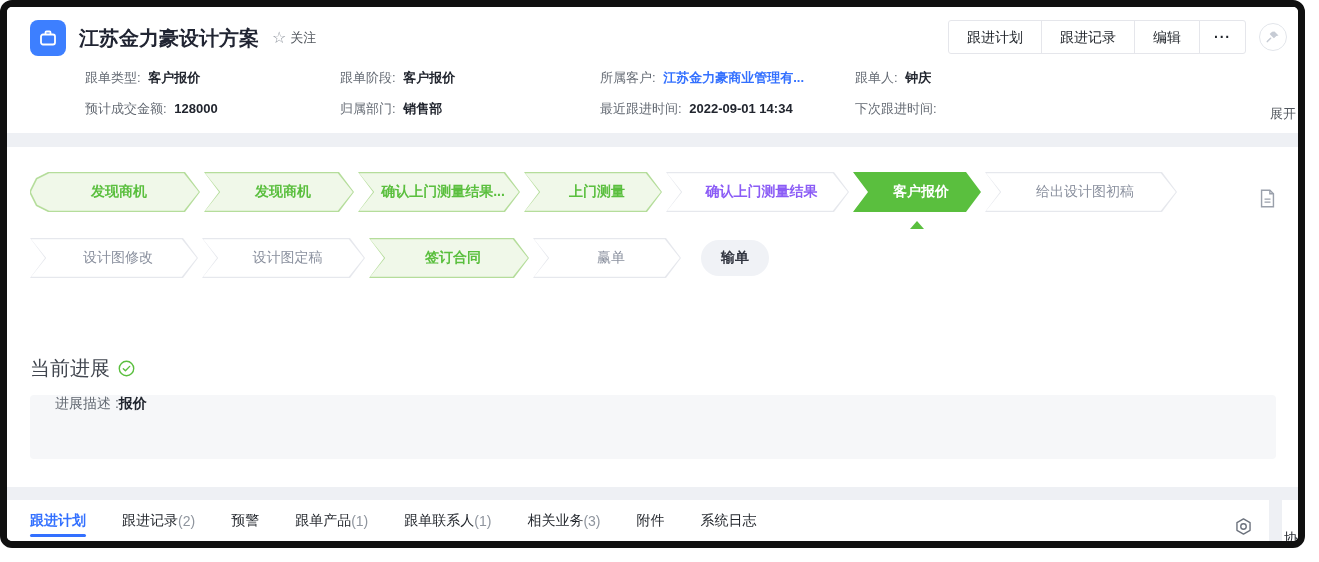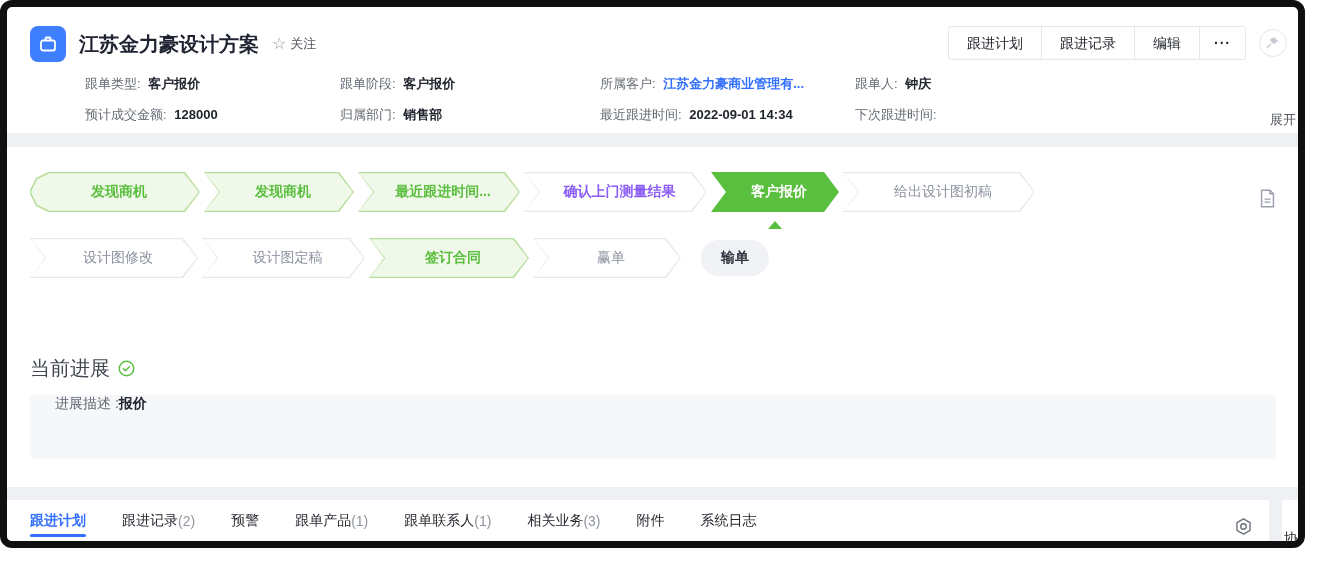--- a/index.html
+++ b/index.html
@@ -6,21 +6,21 @@
     --green:#5abf3e; --green-fill:#f0f8e9; --green-border:#b5dd9b;
     --link:#3370ff; --tab-blue:#3370ff; --band:#eef0f4; --panel:#f6f7f9;
     --text-dark:#1f2329; --text-gray:#646a73; --text-muted:#8a909e;
     --border-gray:#e5e6eb; --pill:#f0f2f6;
   }
   *{box-sizing:border-box;margin:0;padding:0;}
   body{background:#fff;font-family:"Liberation Sans",sans-serif;}
   .screen{position:relative;width:1305px;height:548px;border:7px solid #101010;
     border-radius:12px;overflow:hidden;background:#fff;color:var(--text-dark);}
   
-  .header{position:absolute;top:0;left:0;right:0;height:126px;background:#fff;margin-top:6px;}
+  .header{position:absolute;top:0;left:0;right:0;height:126px;background:#fff;}
   .title-row{position:absolute;top:13px;left:23px;display:flex;align-items:center;gap:13px;}
   .deal-badge{width:36px;height:36px;border-radius:8px;background:#3d7fff;display:flex;
     align-items:center;justify-content:center;}
   .page-title{font-size:20px;font-weight:700;color:#202432;}
   .follow{display:flex;align-items:center;gap:4px;color:#51565d;font-size:13px;cursor:pointer;}
   .star{font-size:16px;color:#8f959e;line-height:1;}
   .actions{position:absolute;top:13px;right:52px;display:flex;}
   .btn{height:34px;padding:0 18px;background:#fff;border:1px solid var(--border-gray);
     font-size:14px;color:var(--text-dark);margin-left:-1px;cursor:pointer;
     font-family:inherit;line-height:32px;}
@@ -168,21 +168,28 @@
       <div class="shape cp-mid"></div>
       <div class="fillin cp-mid"></div>
       <div class="lblbox">
           <span>发现商机</span>
         </div>
     </div>
     <div class="stage st-done" style="width:162px">
       <div class="shape cp-mid"></div>
       <div class="fillin cp-mid"></div>
       <div class="lblbox">
-          <span>最近跟进时间...</span>
+          <span>确认上门测量结果...</span>
+        </div>
+    </div>
+    <div class="stage st-done" style="width:138px">
+      <div class="shape cp-mid"></div>
+      <div class="fillin cp-mid"></div>
+      <div class="lblbox">
+          <span>上门测量</span>
         </div>
     </div>
     <div class="stage st-dark" style="width:183px">
       <div class="shape cp-mid"></div>
       <div class="fillin cp-mid"></div>
       <div class="lblbox">
           <span>确认上门测量结果</span>
         </div>
     </div>
     <div class="stage st-cur" style="width:128px">

